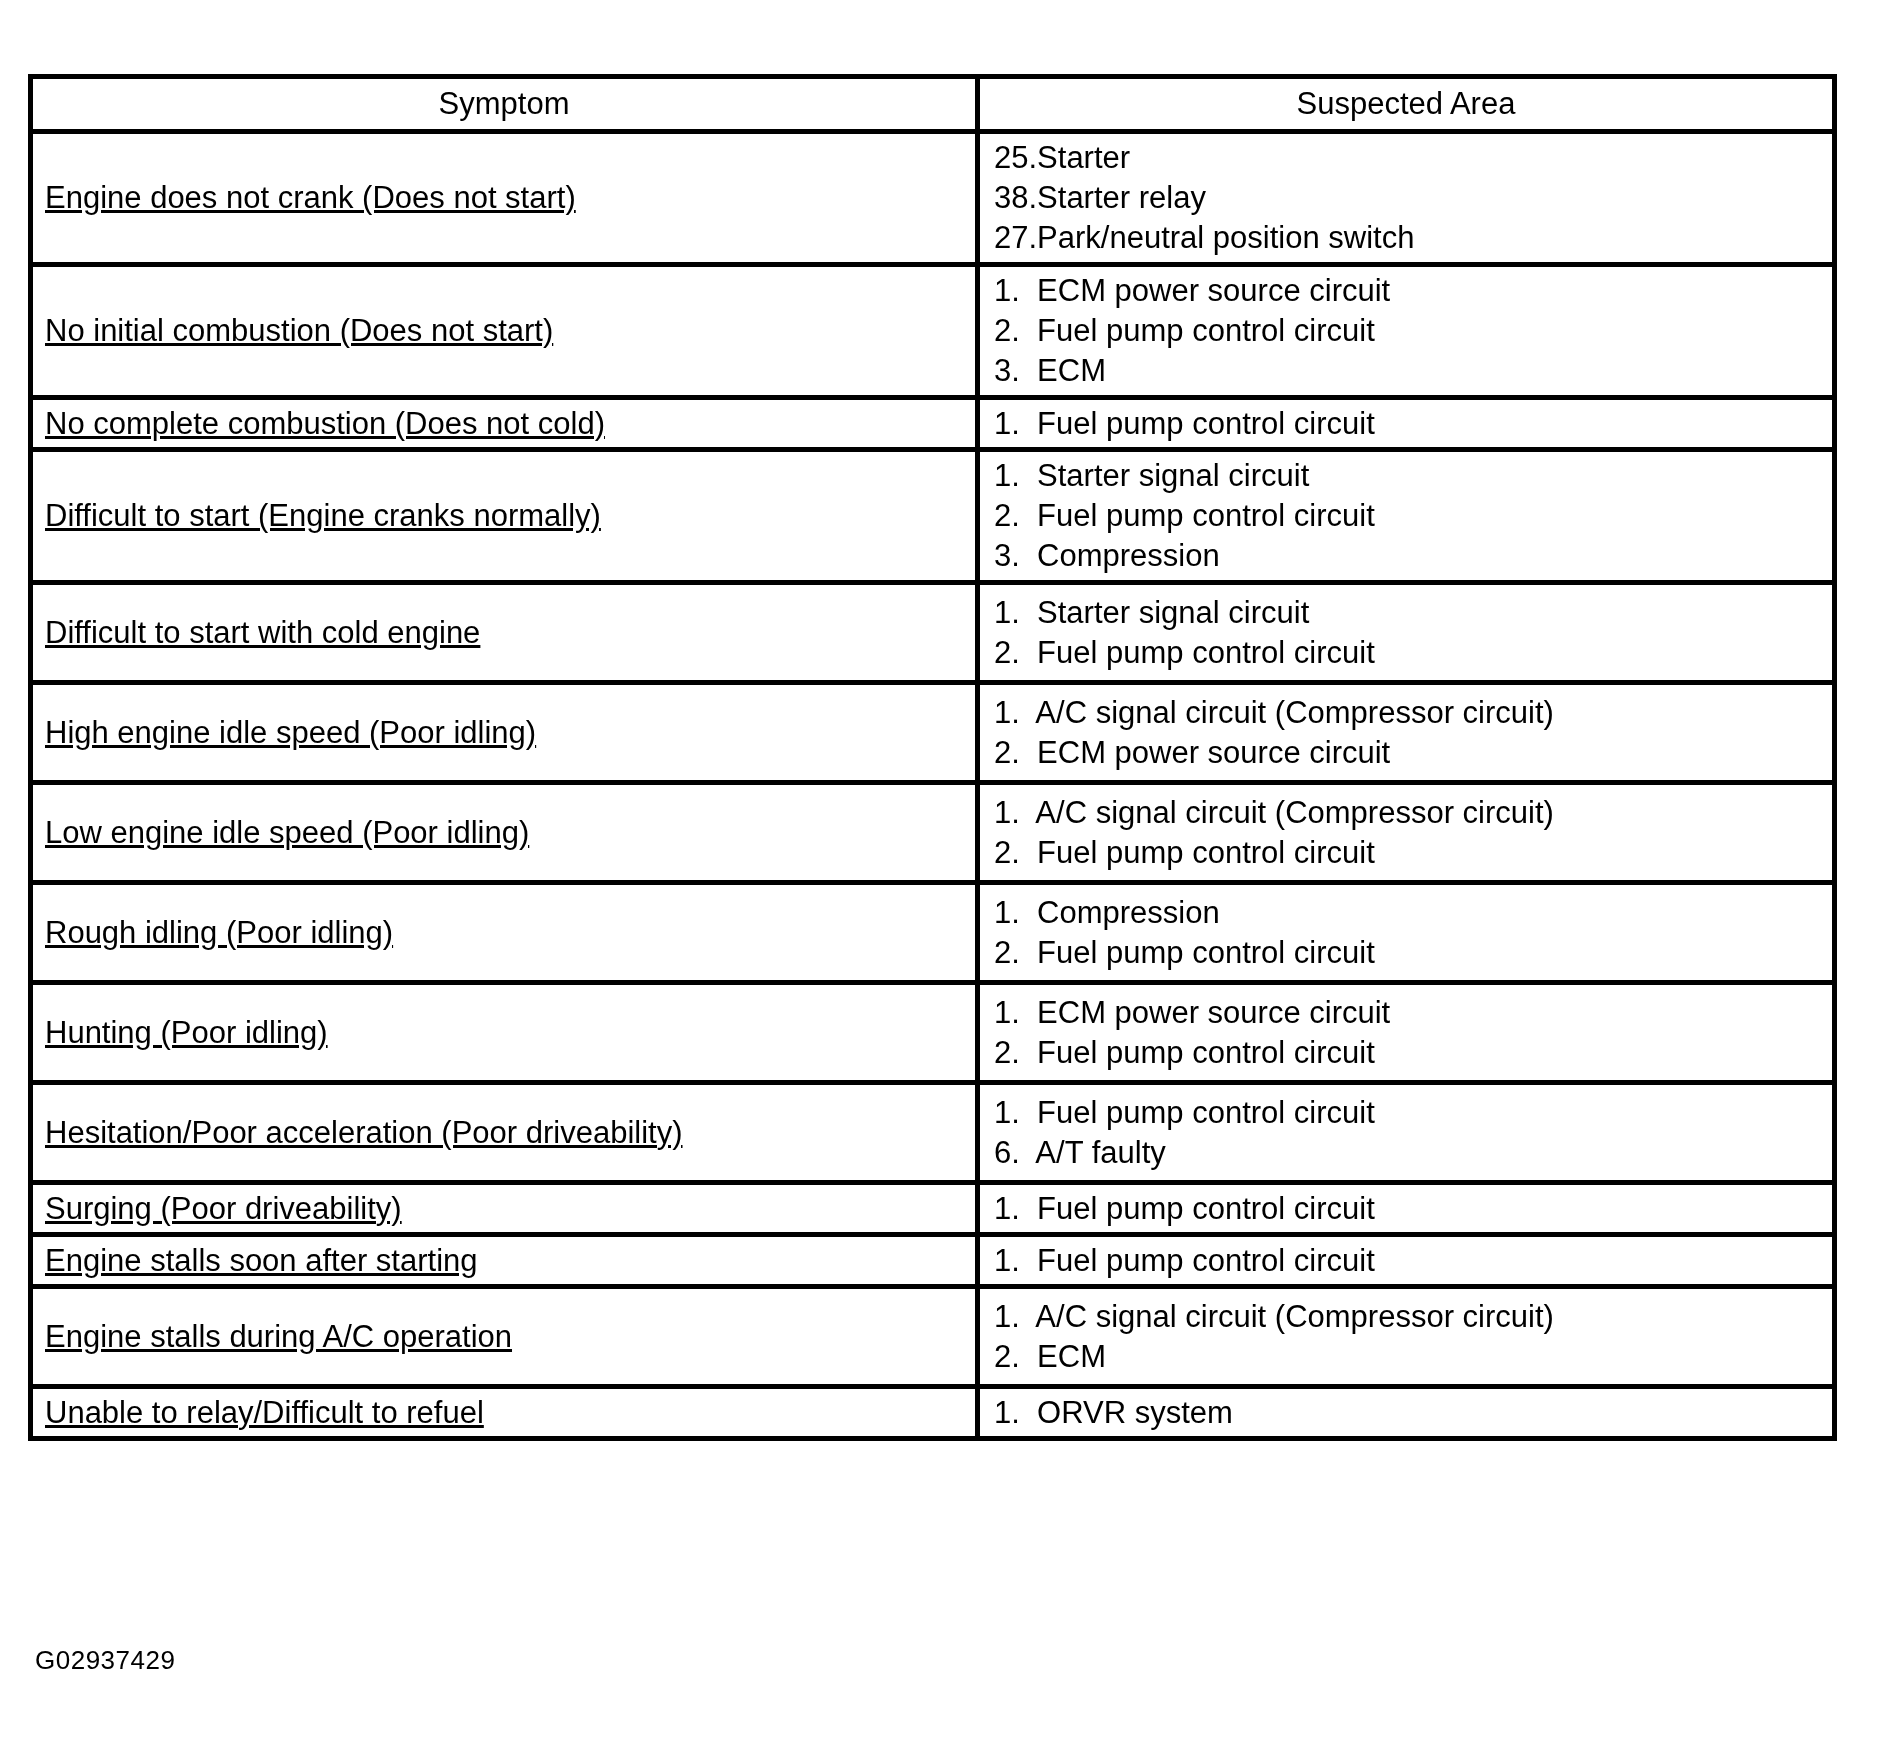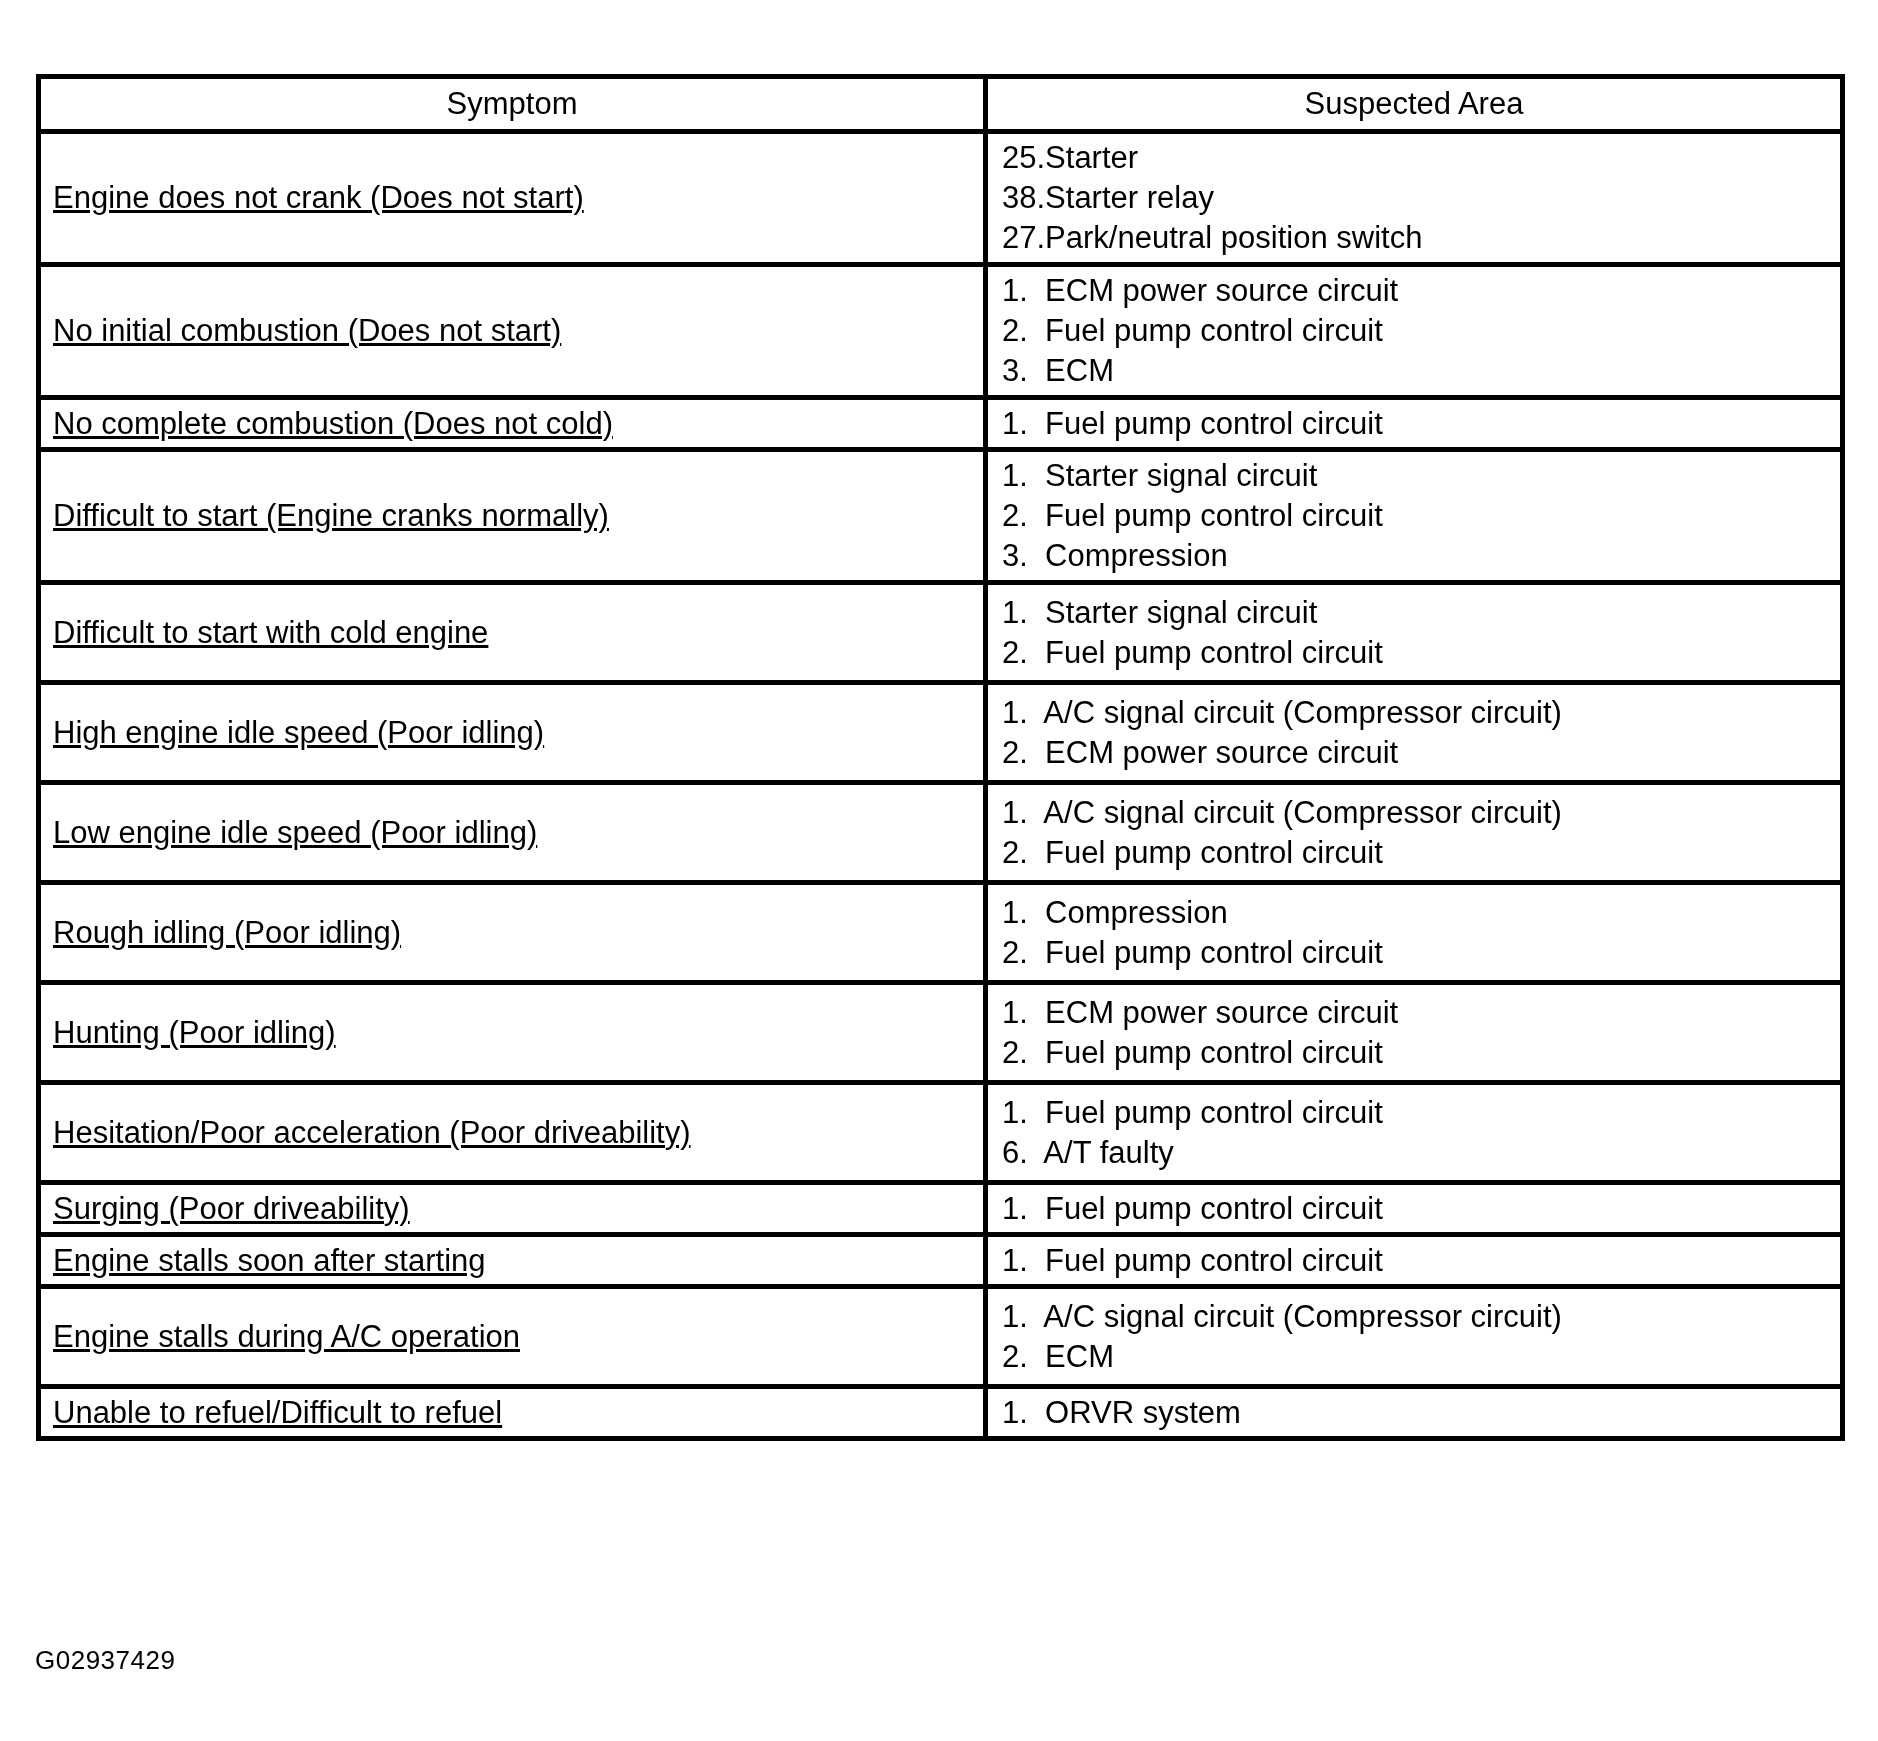--- a/index.html
+++ b/index.html
@@ -12,21 +12,21 @@
     font-family: "Liberation Sans", "DejaVu Sans", sans-serif;
     position: relative;
   }
   .doc-page {
     position: absolute;
     inset: 0;
     background: #ffffff;
   }
   table.symptom-table {
     position: absolute;
-    left: 36px;
+    left: 28px;
     top: 74px;
     width: 1804px;
     border-collapse: collapse;
     table-layout: fixed;
   }
   table.symptom-table th,
   table.symptom-table td {
     border: 5px solid #000000;
     font-size: 31px;
     font-weight: 400;
@@ -165,21 +165,21 @@
           </td>
         </tr>
         <tr style="height: 100px;">
           <td class="symptom-cell">Engine stalls during A/C operation</td>
           <td class="area-cell">
             <div class="area-line">1.  A/C signal circuit (Compressor circuit)</div>
             <div class="area-line">2.  ECM</div>
           </td>
         </tr>
         <tr style="height: 52px;">
-          <td class="symptom-cell">Unable to refuel/Difficult to refuel</td>
+          <td class="symptom-cell">Unable to relay/Difficult to refuel</td>
           <td class="area-cell">
             <div class="area-line">1.  ORVR system</div>
           </td>
         </tr>
       </tbody>
   </table>
 
   <div class="figure-id">G02937429</div>
 
 </div>

